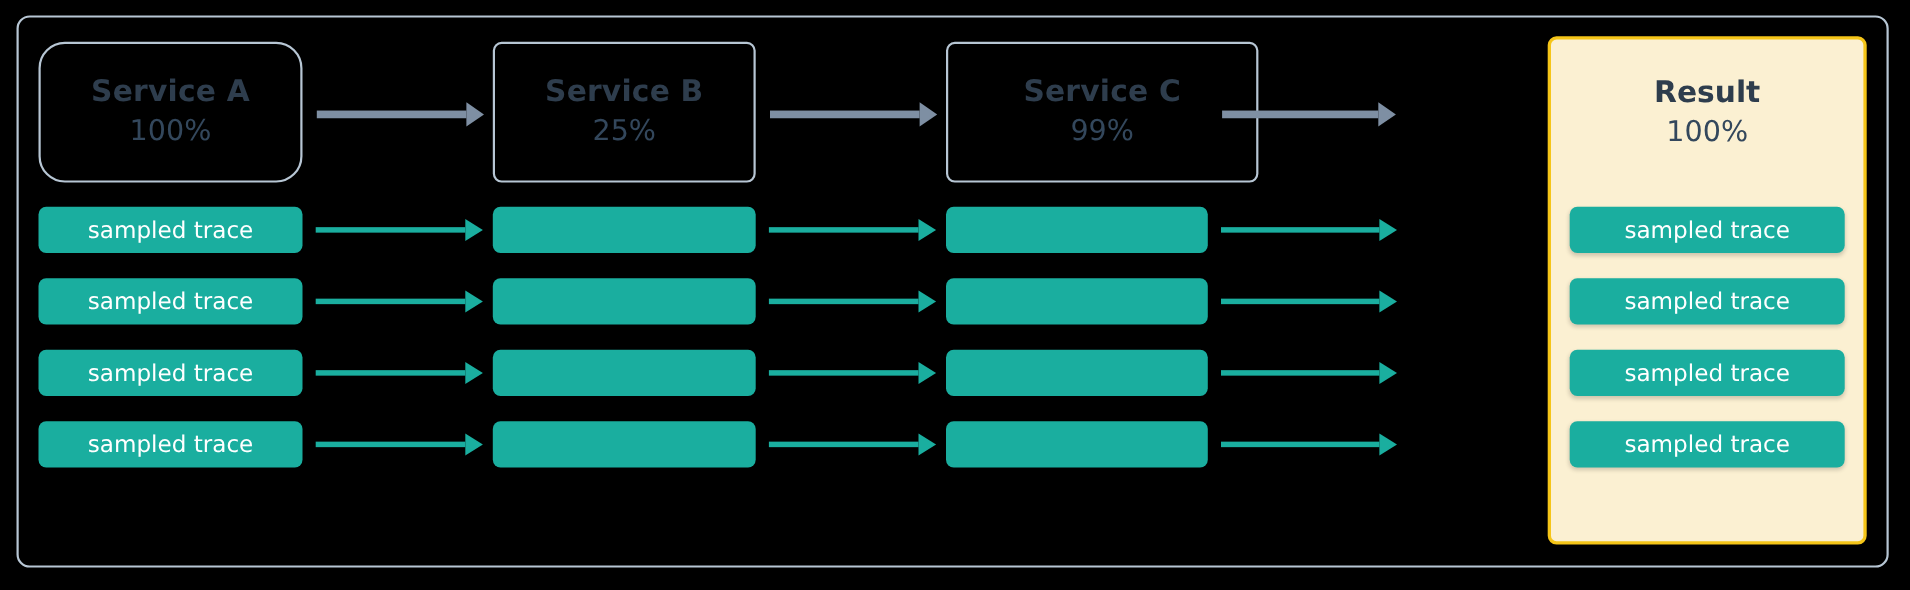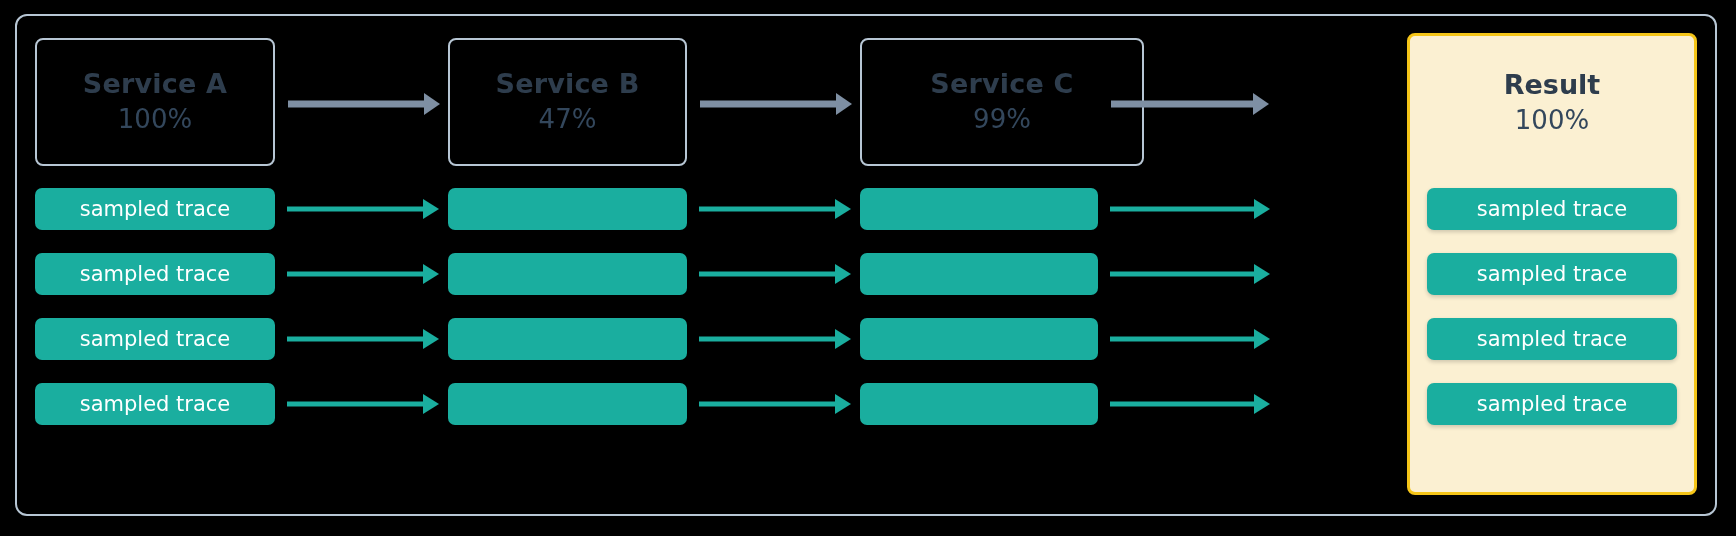--- a/index.html
+++ b/index.html
@@ -20,21 +20,21 @@
     background:#000;
   }
   .svc-title{
     font-size:27px;font-weight:bold;color:#2e3d4d;letter-spacing:.2px;
     line-height:1.15;
   }
   .svc-pct{
     font-size:26px;font-weight:normal;color:#33475c;line-height:1.25;margin-top:4px;
   }
 
-  #svcA{left:35px;width:240px;}
+  #svcA{left:35px;width:240px;border-radius:24px;}
   #svcB{left:448px;width:239px;}
   #svcC{left:860px;width:284px;}
 
   
   .result-panel{
     position:absolute;left:1407px;top:33px;width:290px;height:462px;
     background:#fbf0d2;border:3px solid #f5c518;border-radius:8px;box-sizing:border-box;
   }
   .result-head{
     position:absolute;left:0;top:0;width:100%;height:133px;
@@ -74,21 +74,21 @@
 
   <div class="outer-frame"></div>
 
   <div class="svc-box" id="svcA">
     <div class="svc-title">Service A</div>
     <div class="svc-pct">100%</div>
   </div>
 
   <div class="svc-box" id="svcB">
     <div class="svc-title">Service B</div>
-    <div class="svc-pct">47%</div>
+    <div class="svc-pct">25%</div>
   </div>
 
   <div class="svc-box" id="svcC">
     <div class="svc-title">Service C</div>
     <div class="svc-pct">99%</div>
   </div>
 
   <div class="result-panel">
     <div class="result-head">
       <div class="result-title">Result</div>

